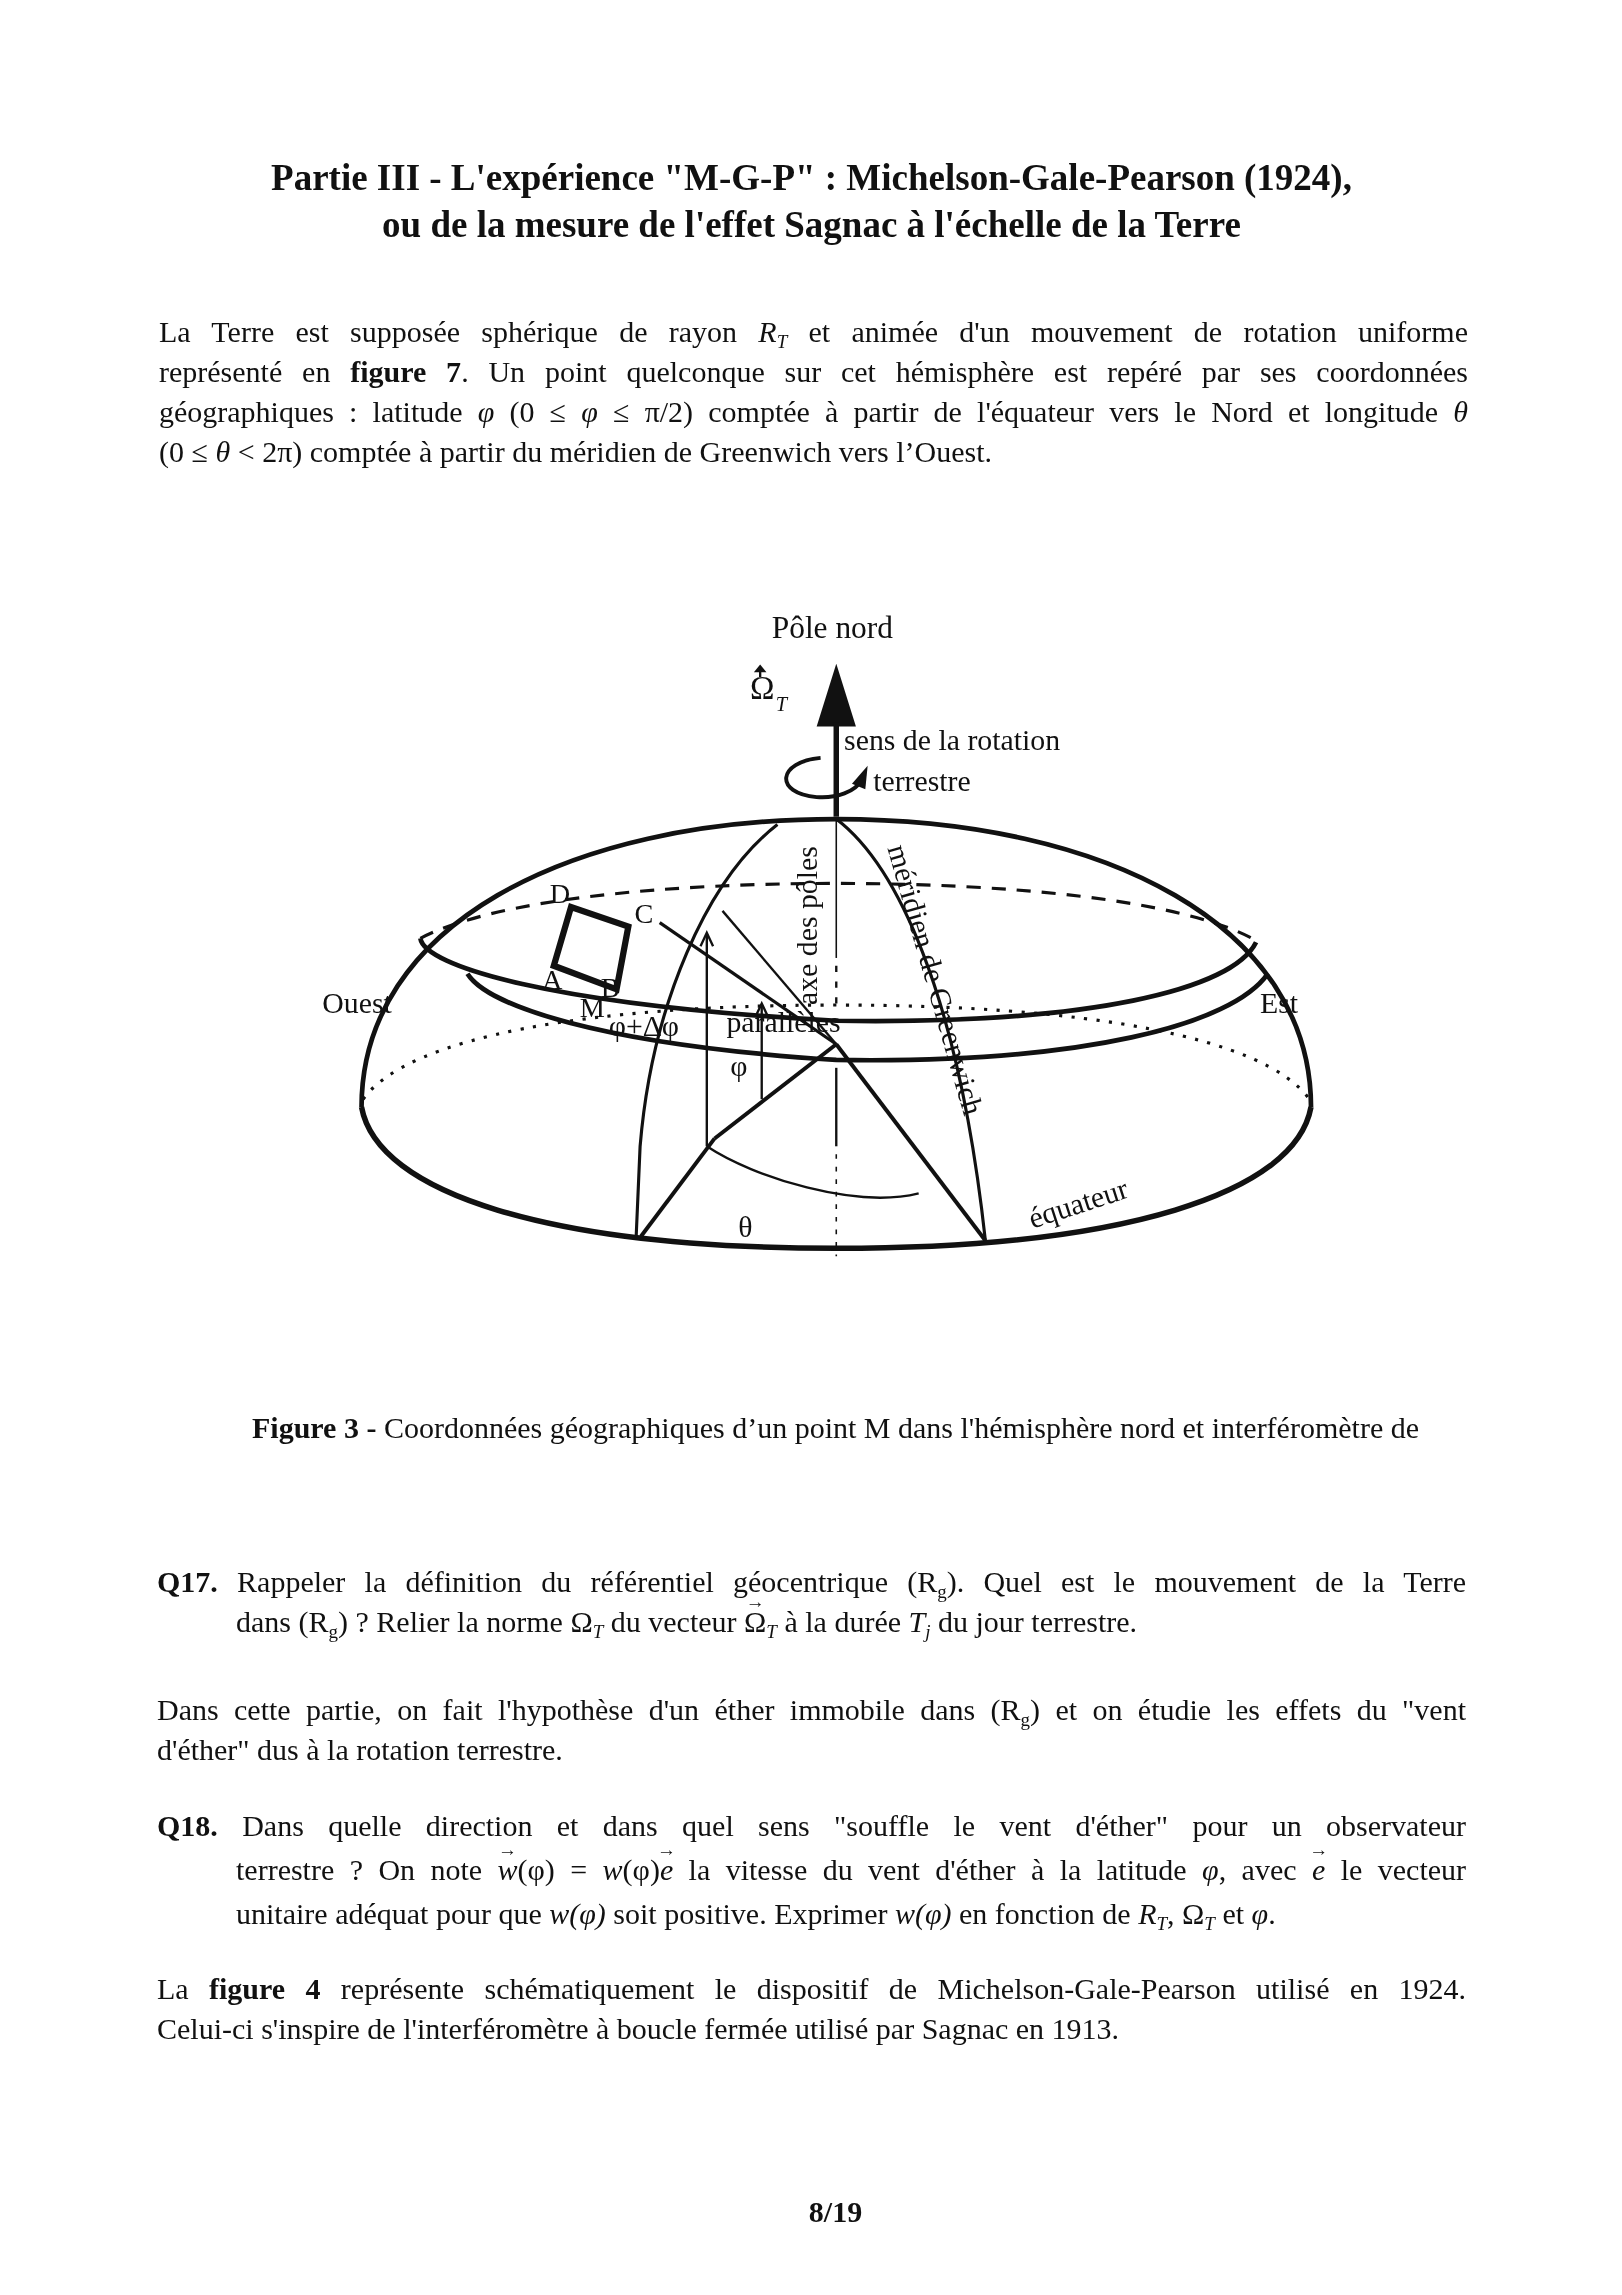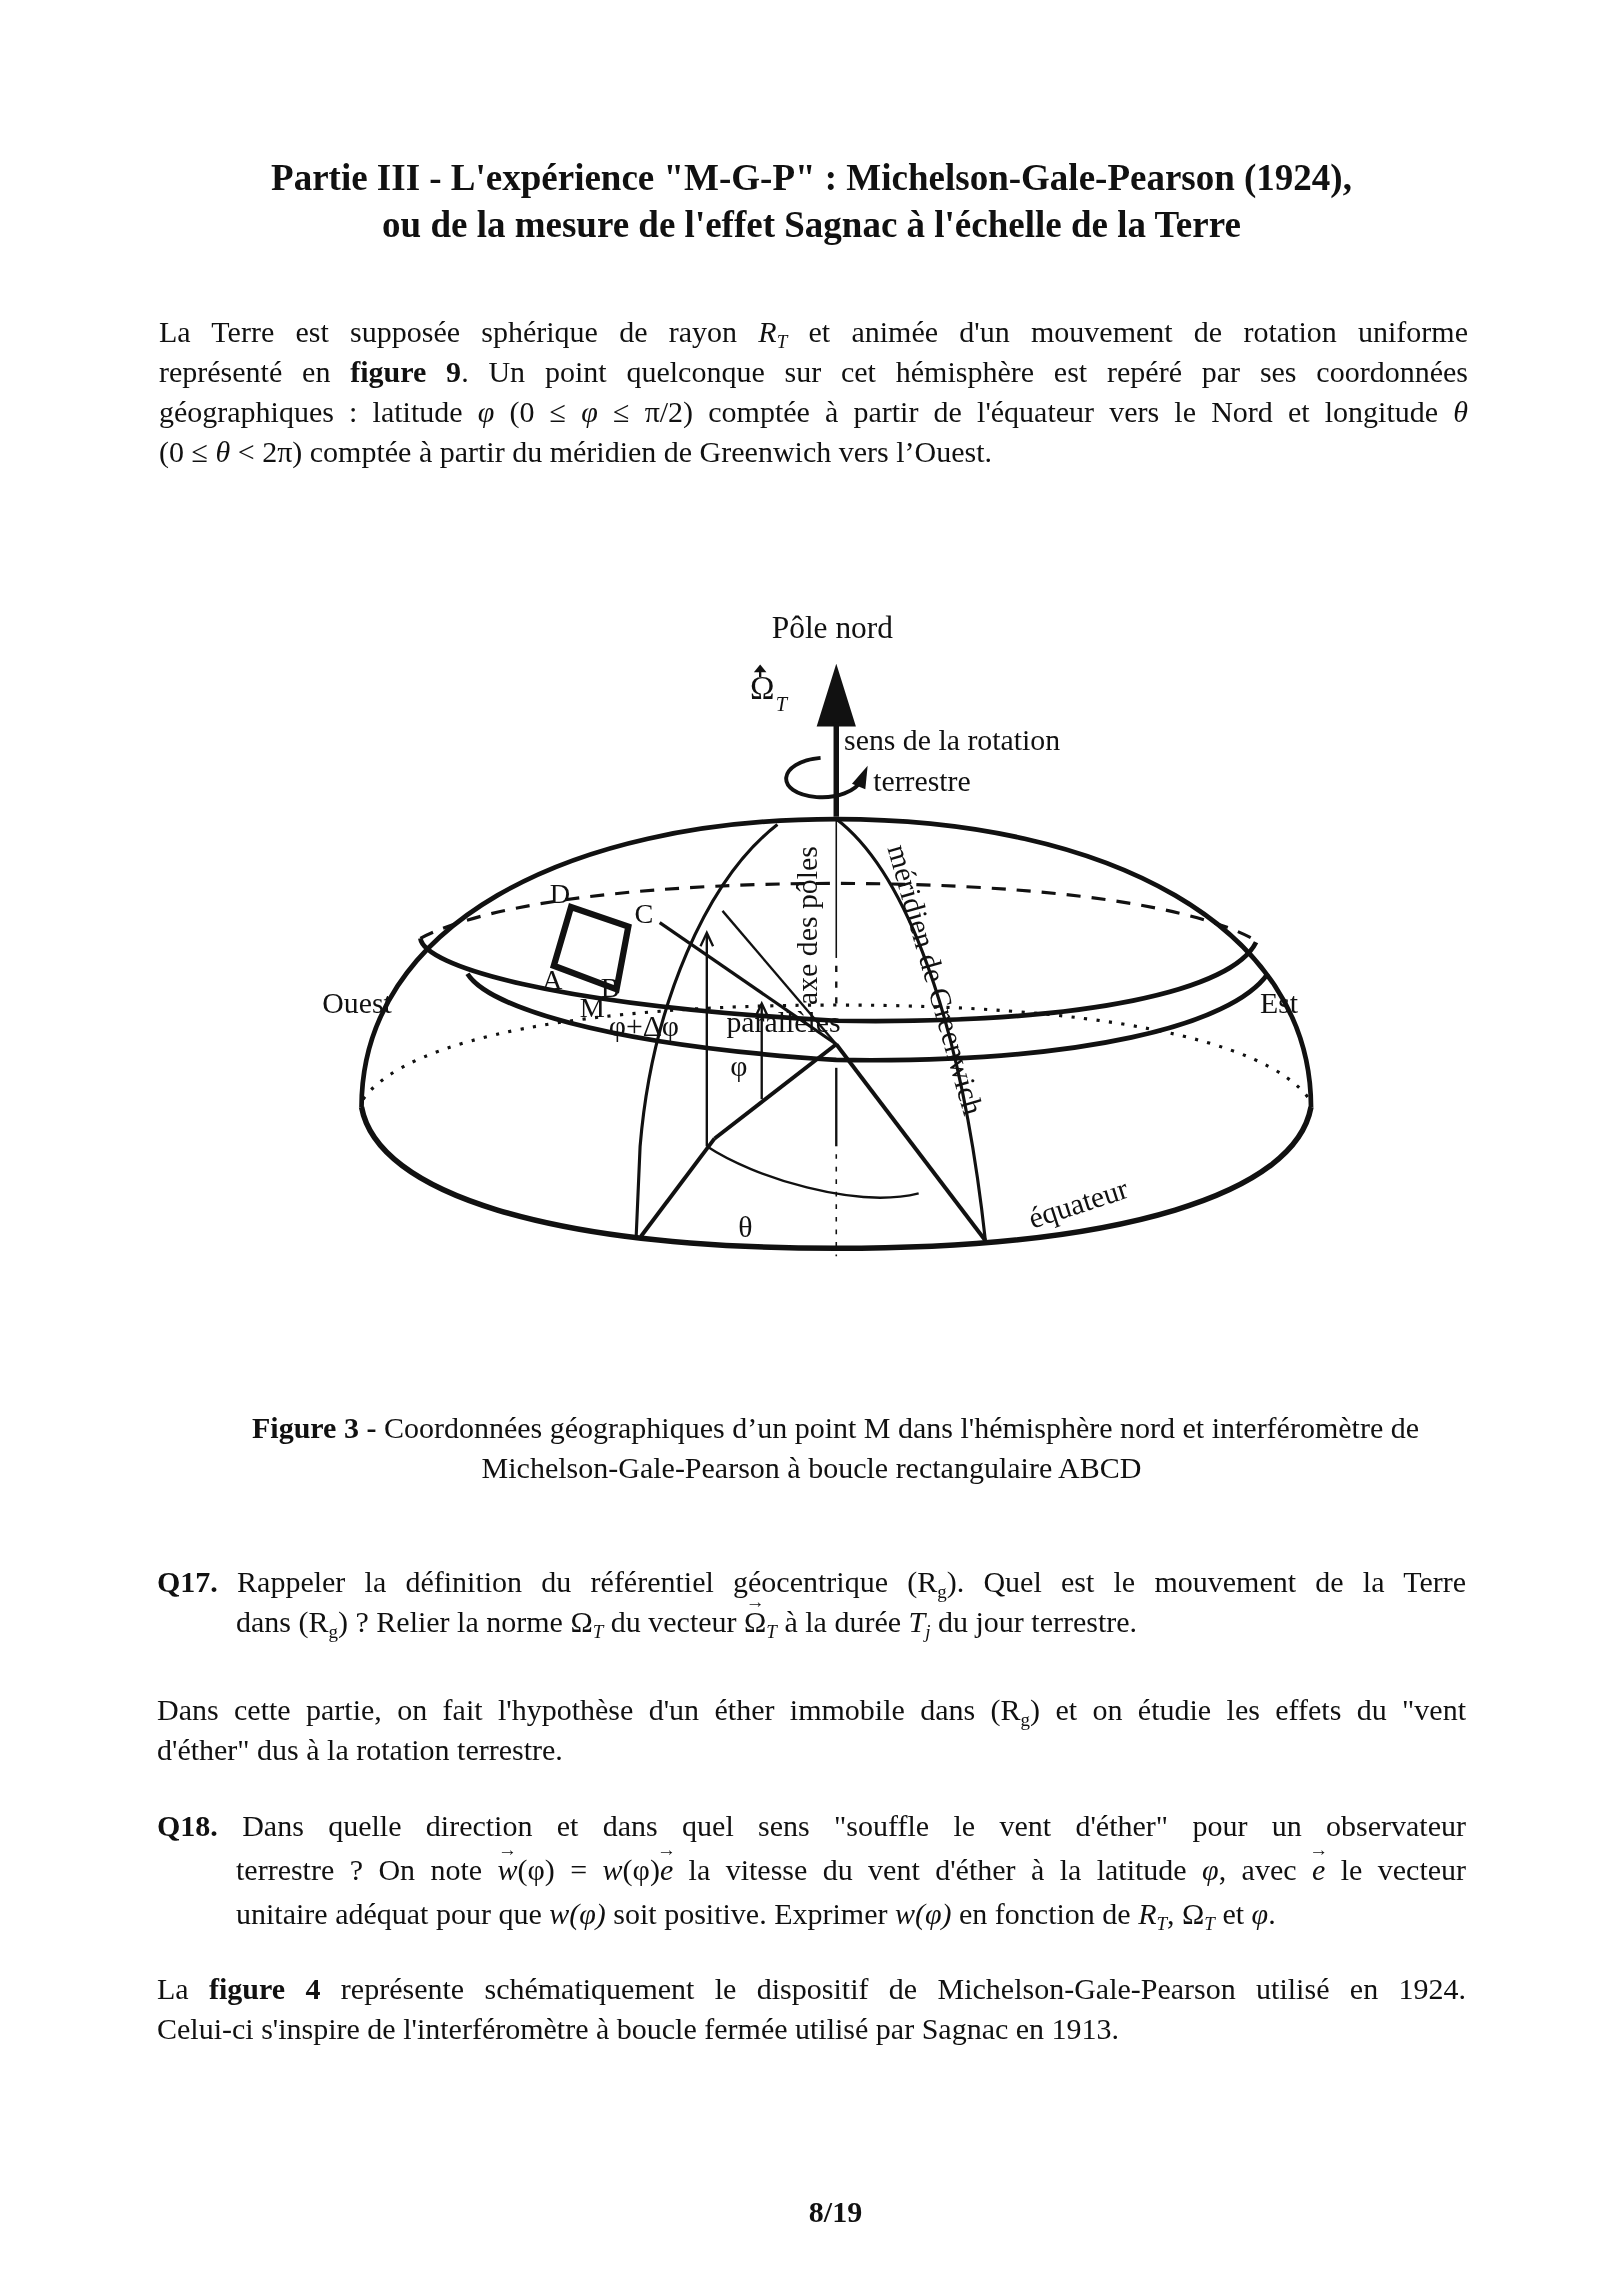--- a/index.html
+++ b/index.html
@@ -41,21 +41,21 @@
 
 <div class="page">
 
   <div class="title">
     <div>Partie III - L'expérience "M-G-P" : Michelson-Gale-Pearson (1924),</div>
     <div>ou de la mesure de l'effet Sagnac à l'échelle de la Terre</div>
   </div>
 
   <div class="para intro">
     <span class="ln"><span>La Terre est supposée sphérique de rayon </span><i class="m">R</i><sub><i>T</i></sub><span> et animée d'un mouvement de rotation uniforme</span></span>
-    <span class="ln"><span>représenté en </span><b>figure 9</b><span>. Un point quelconque sur cet hémisphère est repéré par ses coordonnées</span></span>
+    <span class="ln"><span>représenté en </span><b>figure 7</b><span>. Un point quelconque sur cet hémisphère est repéré par ses coordonnées</span></span>
     <span class="ln"><span>géographiques : latitude </span><i class="m">φ</i><span> (0 ≤ </span><i class="m">φ</i><span> ≤ π/2) comptée à partir de l'équateur vers le Nord et longitude </span><i class="m">θ</i></span>
     <span class="ln last"><span>(0 ≤ </span><i class="m">θ</i><span> &lt; 2π) comptée à partir du méridien de Greenwich vers l’Ouest.</span></span>
   </div>
 
   <div class="figure">
     <svg width="1021" height="769" viewBox="0 0 1300 980">
 
       <text x="660" y="52" font-size="40" text-anchor="middle">Pôle nord</text>
 
       <text x="555" y="130" font-size="42">Ω</text>
@@ -118,21 +118,20 @@
       <path d="M 770 760 C 690 780, 560 740, 500 700" fill="none" stroke="#111" stroke-width="3"></path>
       <text x="375" y="560" font-size="38">φ+Δφ</text>
       <text x="530" y="610" font-size="38">φ</text>
       <text x="540" y="815" font-size="38">θ</text>
       <text transform="translate(915,805) rotate(-18)" font-size="38">équateur</text>
     </svg>
   </div>
 
   <div class="caption">
     <div><b>Figure 3 -</b><span> Coordonnées géographiques d’un point M dans l'hémisphère nord et interféromètre de</span></div>
-    <div>Michelson-Gale-Pearson à boucle rectangulaire ABCD</div>
   </div>
 
   <div class="q q17">
     <span class="ln"><b class="qnum">Q17.</b><span> Rappeler la définition du référentiel géocentrique (R</span><sub>g</sub><span>). Quel est le mouvement de la Terre</span></span>
     <span class="ln last indent"><span>dans (R</span><sub>g</sub><span>) ? Relier la norme </span><span>Ω</span><sub><i>T</i></sub><span> du vecteur </span><span class="vec"><span>Ω</span></span><sub><i>T</i></sub><span> à la durée </span><i>T</i><sub><i>j</i></sub><span> du jour terrestre.</span></span>
   </div>
 
   <div class="q mid">
     <span class="ln"><span>Dans cette partie, on fait l'hypothèse d'un éther immobile dans (R</span><sub>g</sub><span>) et on étudie les effets du "vent</span></span>
     <span class="ln last">d'éther" dus à la rotation terrestre.</span>

